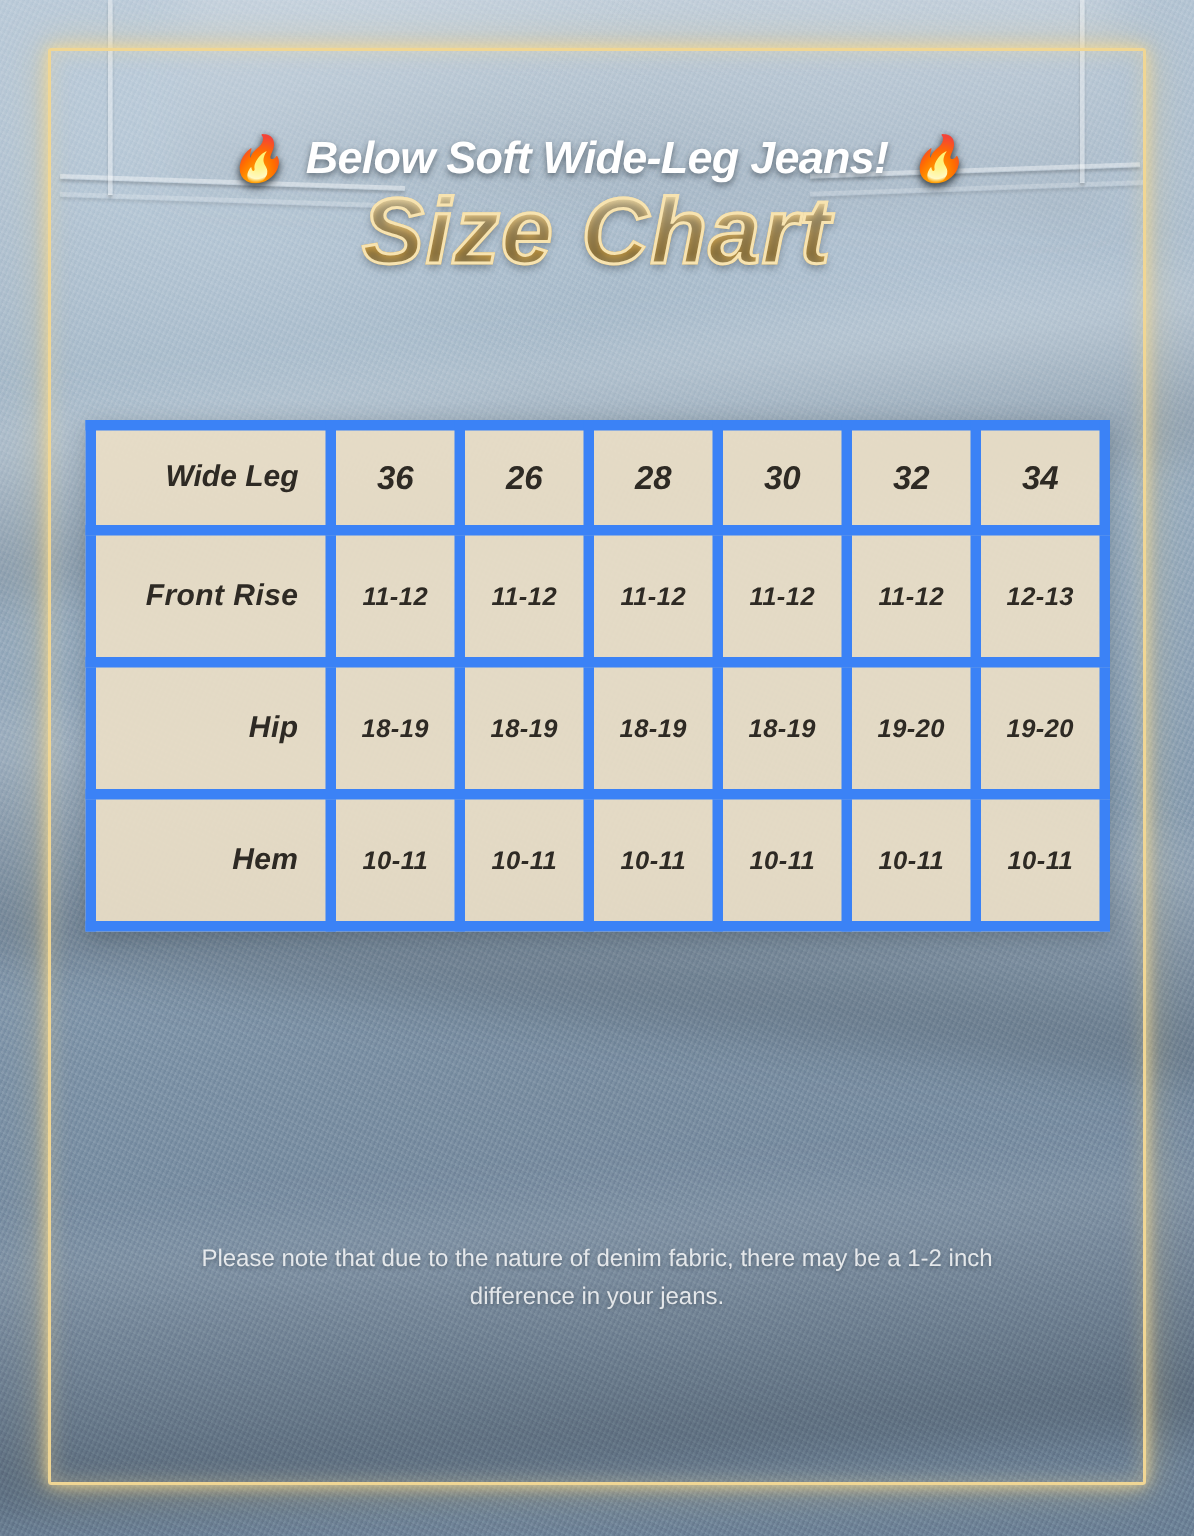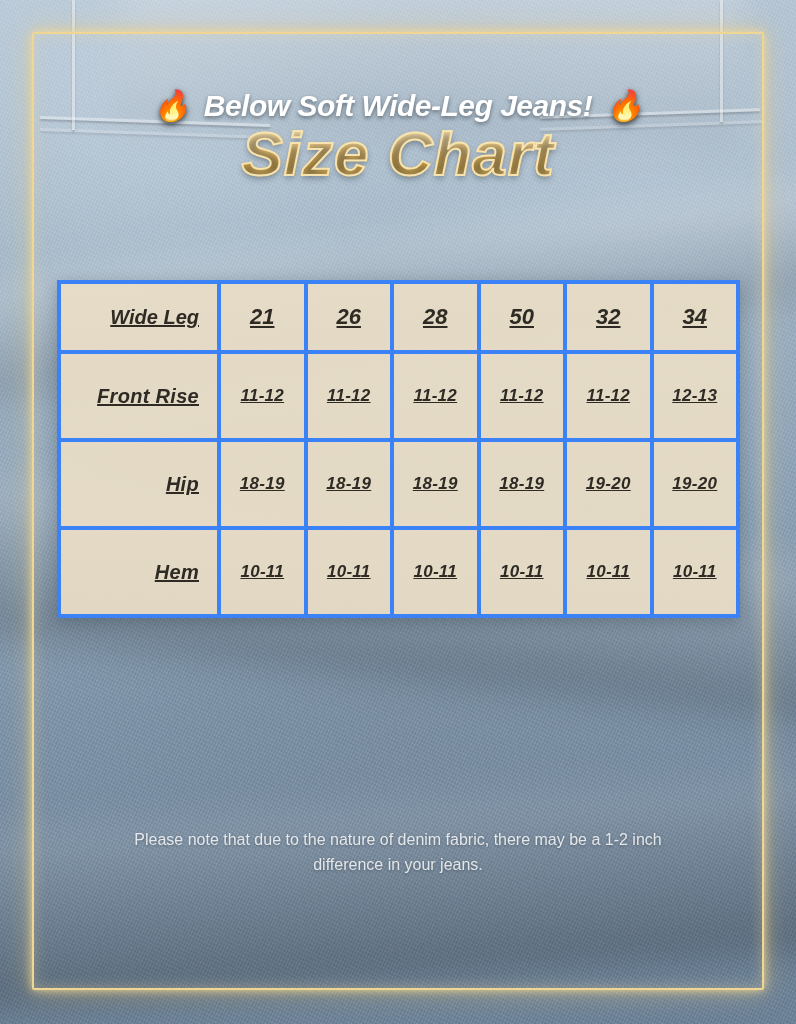--- a/index.html
+++ b/index.html
@@ -135,28 +135,27 @@
     left: 57px; top: 280px;
     width: 683px;
   }
   table {
     width: 100%;
     border-collapse: collapse;
     background: rgba(233,222,198,0.93);
     box-shadow: 0 4px 14px rgba(20,30,40,0.25);
   }
   td, th {
-    border: 4px solid #3b82f6;
+    border: 7px solid #3b82f6;
     text-align: center;
     color: #2e2a24;
     font-weight: bold;
     font-style: italic;
     padding: 0;
     height: 88px;
-    text-decoration: underline;
   }
   th.rowhead, td.rowhead {
     width: 160px;
     text-align: right;
     padding-right: 18px;
     font-size: 20px;
   }
   thead th {
     font-size: 22px;
     height: 70px;
@@ -267,24 +266,24 @@
       <span class="flame">🔥</span>
     </div>
     <div class="bigtitle">Size Chart</div>
   </div>
 
   <div class="table-wrap">
     <table>
       <thead>
         <tr>
           <th class="rowhead">Wide Leg</th>
-          <th>21</th>
+          <th>36</th>
           <th>26</th>
           <th>28</th>
-          <th>50</th>
+          <th>30</th>
           <th>32</th>
           <th>34</th>
         </tr>
       </thead>
       <tbody>
         <tr>
           <td class="rowhead">Front Rise</td>
           <td>11-12</td>
           <td>11-12</td>
           <td>11-12</td>

